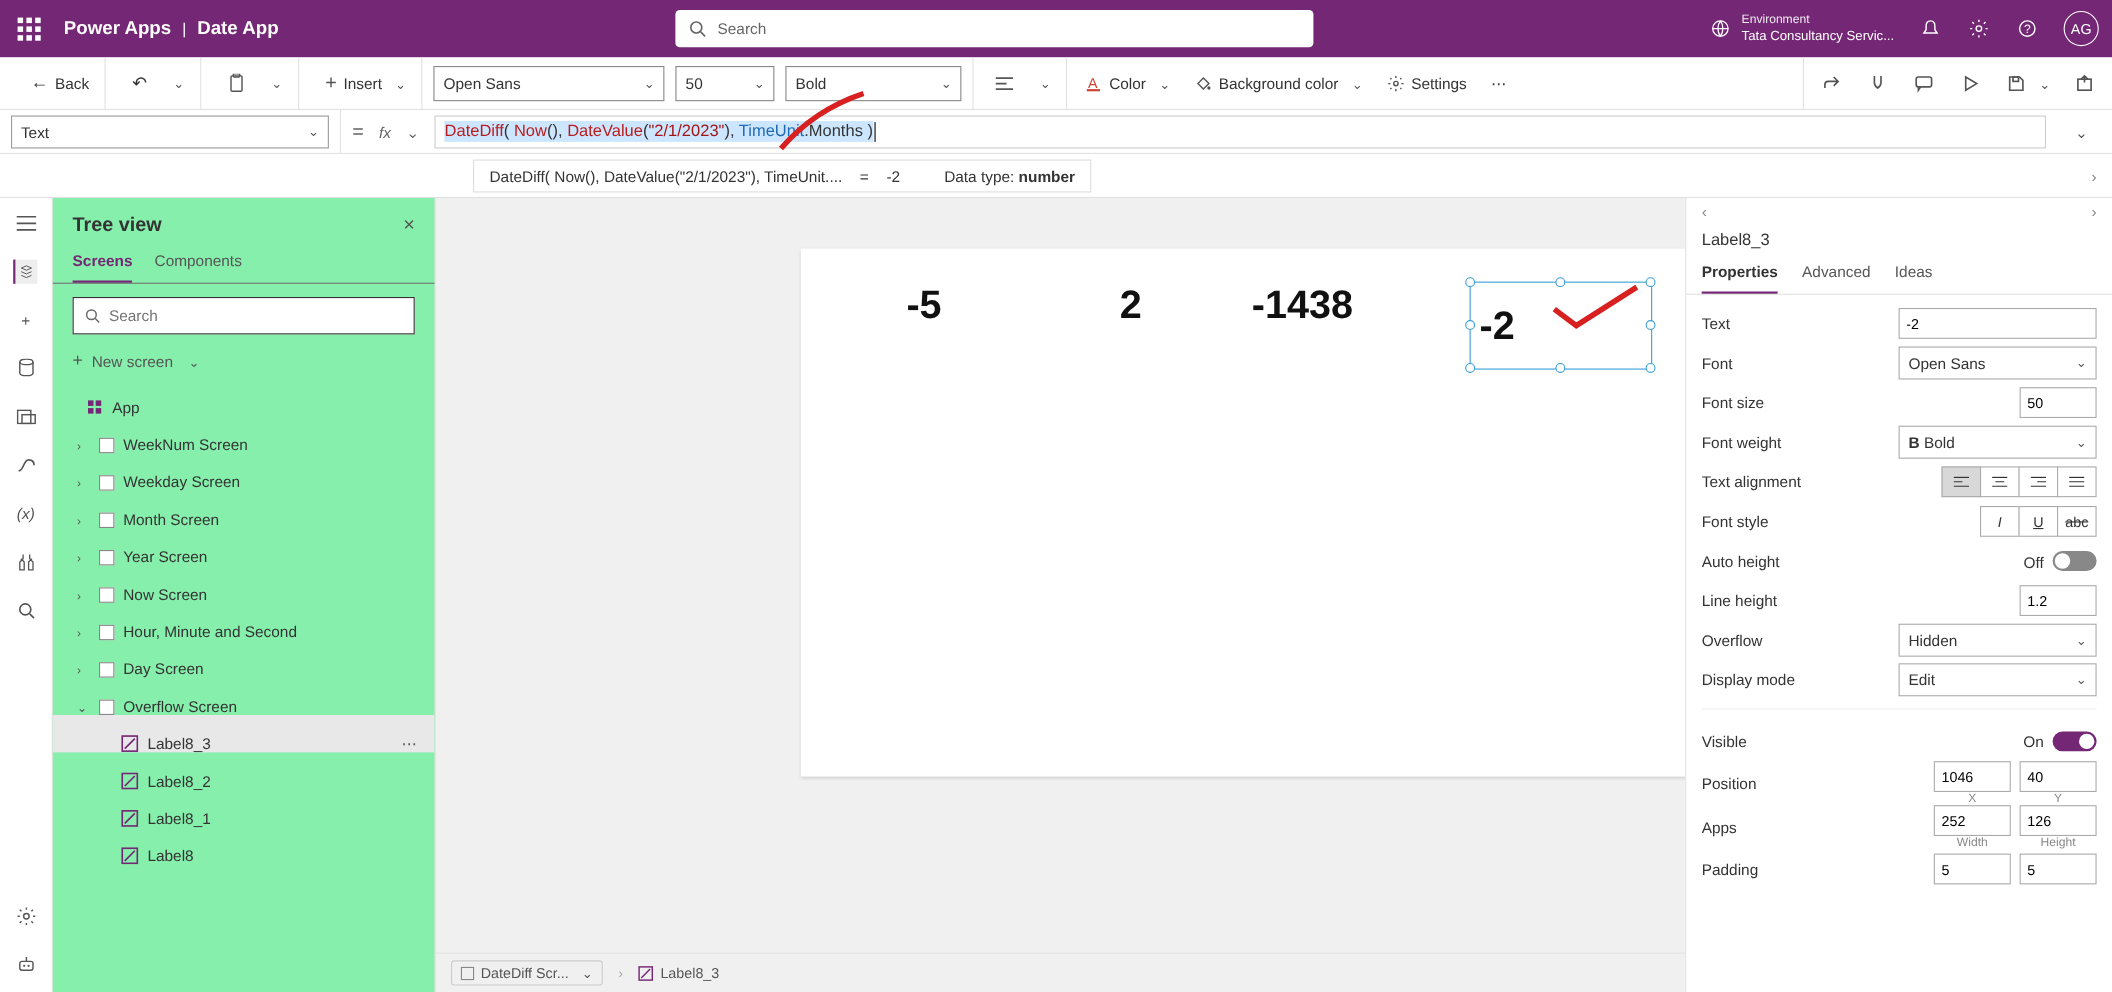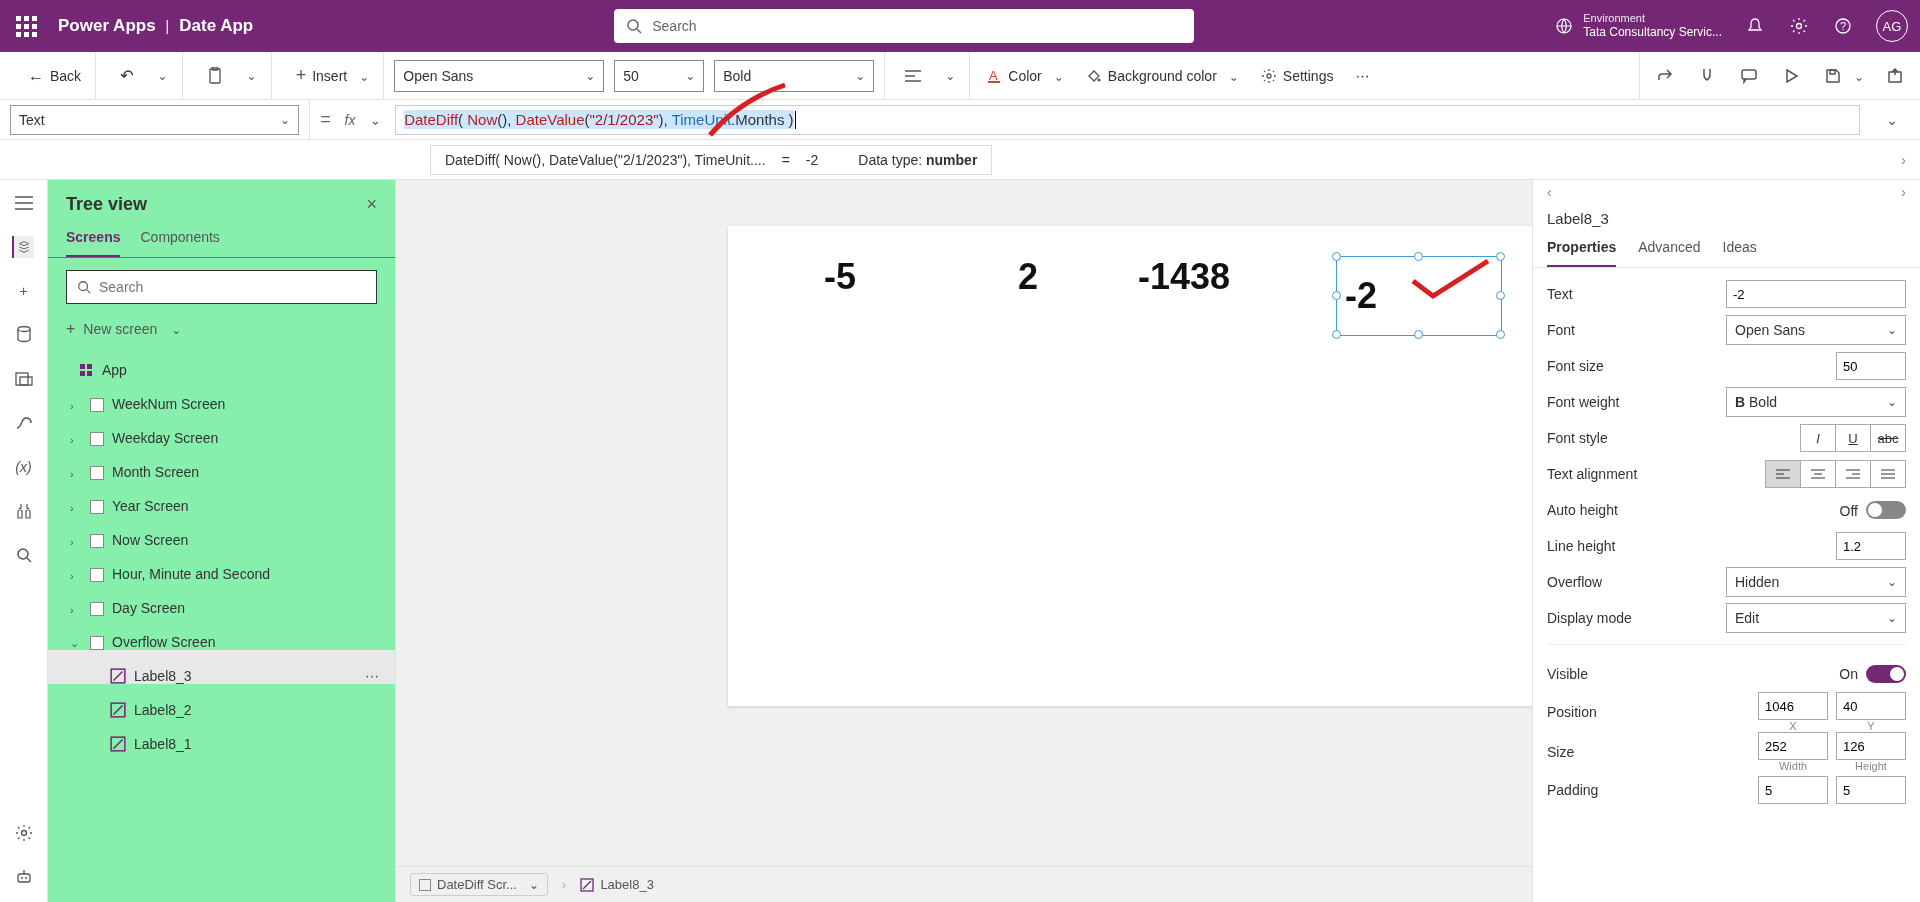--- a/index.html
+++ b/index.html
@@ -470,20 +470,27 @@
           </svg>
           <span>Label8_2</span>
         </div>
         <div class="titem grand">
           <svg class="lic" width="14" height="14" viewBox="0 0 14 14">
             <rect x="1" y="1" width="12" height="12" fill="none" stroke="#742774" stroke-width="1.3"></rect>
             <line x1="3" y1="11" x2="11" y2="3" stroke="#742774" stroke-width="1.3"></line>
           </svg>
           <span>Label8_1</span>
         </div>
+        <div class="titem grand">
+          <svg class="lic" width="14" height="14" viewBox="0 0 14 14">
+            <rect x="1" y="1" width="12" height="12" fill="none" stroke="#742774" stroke-width="1.3"></rect>
+            <line x1="3" y1="11" x2="11" y2="3" stroke="#742774" stroke-width="1.3"></line>
+          </svg>
+          <span>Label8</span>
+        </div>
       </div>
   </div>
 
   <div class="canvas-area">
     <div class="canvas-bg">
       <div class="canvas" id="canvas">
         <svg class="red-check" style="top:30px;left:680px" width="90" height="50" viewBox="0 0 90 50">
             <path d="M5 25 L25 40 L80 5"></path>
           </svg>
       <div class="clabel" style="left: 96px; top: 30px;"><span>-5</span></div>
@@ -560,34 +567,20 @@
         <span class="lab">Font size</span>
         <input class="pinput sm" value="50" style="">
       </div>
     <div class="prow">
         <span class="lab">Font weight</span>
         <div class="pselect chev">
           <span><b>B</b>&nbsp;<span>Bold</span></span>
         </div>
       </div>
     <div class="prow">
-        <span class="lab">Font style</span>
-      <div class="btnrow">
-        <div class="b">
-            <i>I</i>
-          </div>
-        <div class="b">
-            <u>U</u>
-          </div>
-        <div class="b">
-            <s>abc</s>
-          </div>
-      </div>
-    </div>
-    <div class="prow">
         <span class="lab">Text alignment</span>
       <div class="btnrow">
         <div class="b active">
             <svg width="14" height="10" viewBox="0 0 14 10">
               <line x1="0" y1="1" x2="14" y2="1" stroke="#333"></line>
               <line x1="0" y1="5" x2="8" y2="5" stroke="#333"></line>
               <line x1="0" y1="9" x2="14" y2="9" stroke="#333"></line>
             </svg>
           </div>
         <div class="b">
@@ -607,20 +600,34 @@
         <div class="b">
             <svg width="14" height="10" viewBox="0 0 14 10">
               <line x1="0" y1="1" x2="14" y2="1" stroke="#333"></line>
               <line x1="0" y1="5" x2="14" y2="5" stroke="#333"></line>
               <line x1="0" y1="9" x2="14" y2="9" stroke="#333"></line>
             </svg>
           </div>
       </div>
     </div>
     <div class="prow">
+        <span class="lab">Font style</span>
+      <div class="btnrow">
+        <div class="b">
+            <i>I</i>
+          </div>
+        <div class="b">
+            <u>U</u>
+          </div>
+        <div class="b">
+            <s>abc</s>
+          </div>
+      </div>
+    </div>
+    <div class="prow">
         <span class="lab">Auto height</span>
       <div style="display:flex;align-items:flex-end;gap:8px">
           <span>Off</span>
           <div class="toggle">
             <div class="knob"></div>
           </div>
         </div>
     </div>
     <div class="prow">
         <span class="lab">Line height</span>
@@ -649,21 +656,21 @@
         </div>
     </div>
     <div class="prow">
         <span class="lab">Position</span>
       <div class="twoinputs">
         <div><input class="pinput sm" value="1046" style=""><div class="sublabel">X</div></div>
         <div><input class="pinput sm" value="40" style=""><div class="sublabel">Y</div></div>
       </div>
     </div>
     <div class="prow">
-        <span class="lab">Size</span>
+        <span class="lab">Apps</span>
       <div class="twoinputs">
         <div><input class="pinput sm" value="252" style=""><div class="sublabel">Width</div></div>
         <div><input class="pinput sm" value="126" style=""><div class="sublabel">Height</div></div>
       </div>
     </div>
     <div class="prow">
         <span class="lab">Padding</span>
       <div class="twoinputs">
         <input class="pinput sm" value="5" style="">
         <input class="pinput sm" value="5" style="">

